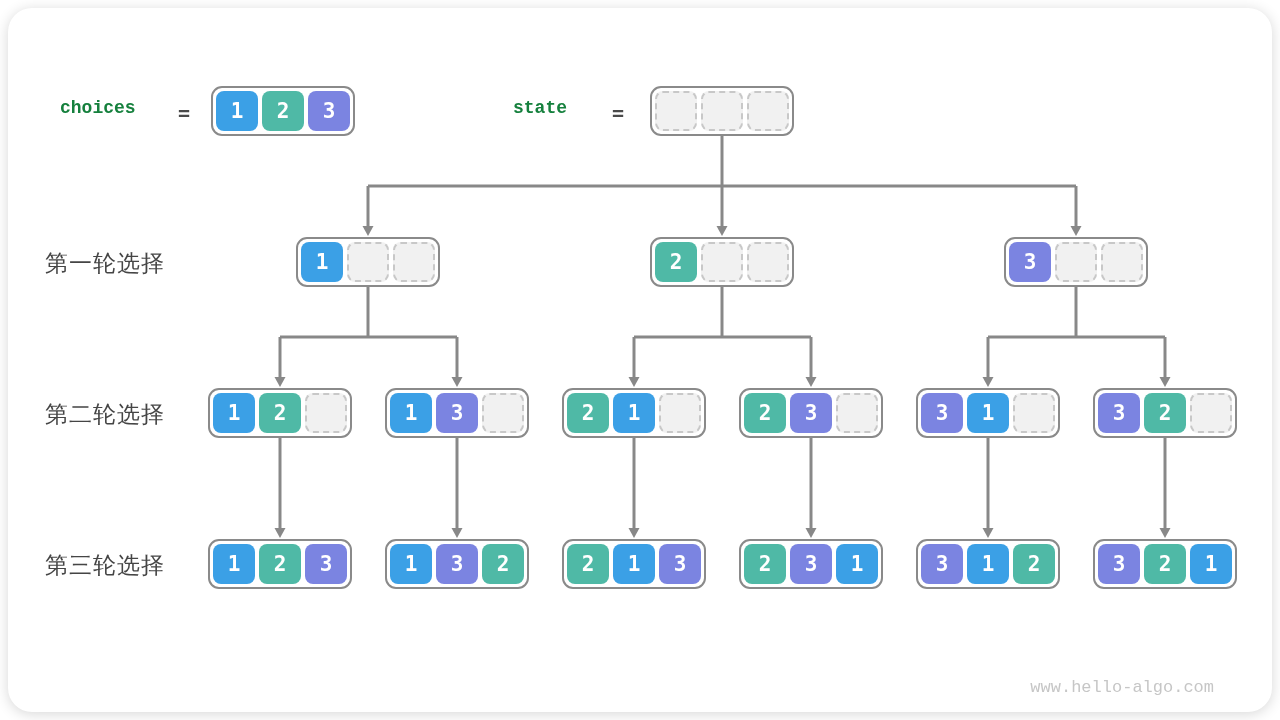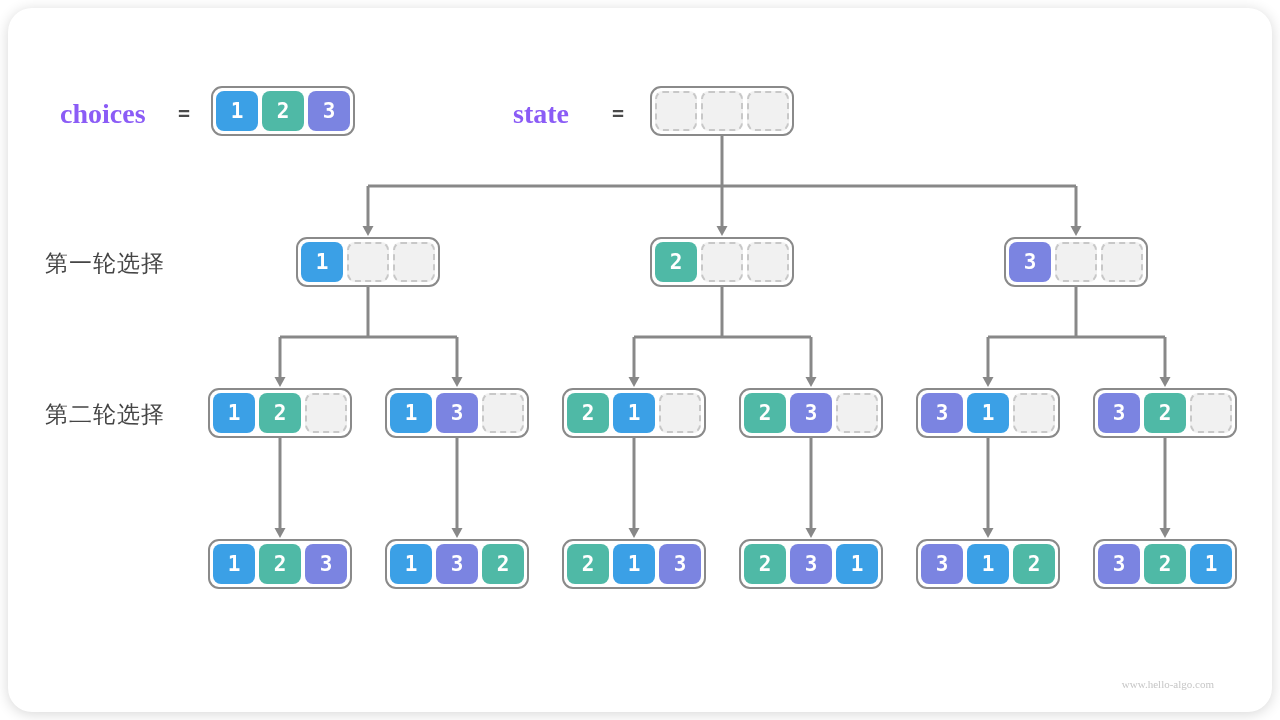--- a/index.html
+++ b/index.html
@@ -56,24 +56,24 @@
   .cell.c1 { background: var(--c1); }
   .cell.c2 { background: var(--c2); }
   .cell.c3 { background: var(--c3); }
   .cell.empty {
     background: var(--emptyBg);
     border: 2px dashed var(--emptyBorder);
   }
 
   .code-label {
     position: absolute;
-    font-family: Liberation Serif, serif;
+    font-family: Liberation Mono, monospace;
     font-weight: bold;
-    font-size: 28px;
-    color: #8b5cf6;
+    font-size: 18px;
+    color: #15803d;
     white-space: nowrap;
   }
   .equals {
     position: absolute;
     font-family: "DejaVu Sans Mono", "Liberation Mono", monospace;
     font-weight: 600;
     font-size: 20px;
     color: #4a4a4a;
   }
   .row-label {
@@ -82,22 +82,22 @@
     font-size: 23px;
     font-weight: 500;
     letter-spacing: 1px;
     color: var(--labelText);
     white-space: nowrap;
   }
   .watermark {
     position: absolute;
     right: 66px;
     top: 678px;
-    font-family: Liberation Serif, serif;
-    font-size: 11px;
+    font-family: Liberation Mono, monospace;
+    font-size: 17px;
     color: var(--wm);
   }
 </style>
 </head>
 <body>
 
 <div class="stage">
   <div class="card"></div>
 
   <svg id="connectors" width="1280" height="720">
@@ -142,20 +142,21 @@
     </svg>
 
   <span class="code-label" style="left:60px; top:98px">choices</span>
   <span class="equals" style="left:178px; top:101px">=</span>
 
   <span class="code-label" style="left:513px; top:98px">state</span>
   <span class="equals" style="left:612px; top:101px">=</span>
 
   <span class="row-label" style="top:248px">第一轮选择</span>
   <span class="row-label" style="top:399px">第二轮选择</span>
+  <span class="row-label" style="top:550px">第三轮选择</span>
 
   <div id="nodes-layer">
       <div class="node" style="left: 211px; top: 86px;">
         <div class="cell c1">1</div>
         <div class="cell c2">2</div>
         <div class="cell c3">3</div>
       </div>
       <div class="node" style="left: 650px; top: 86px;">
         <div class="cell empty"></div>
         <div class="cell empty"></div>

